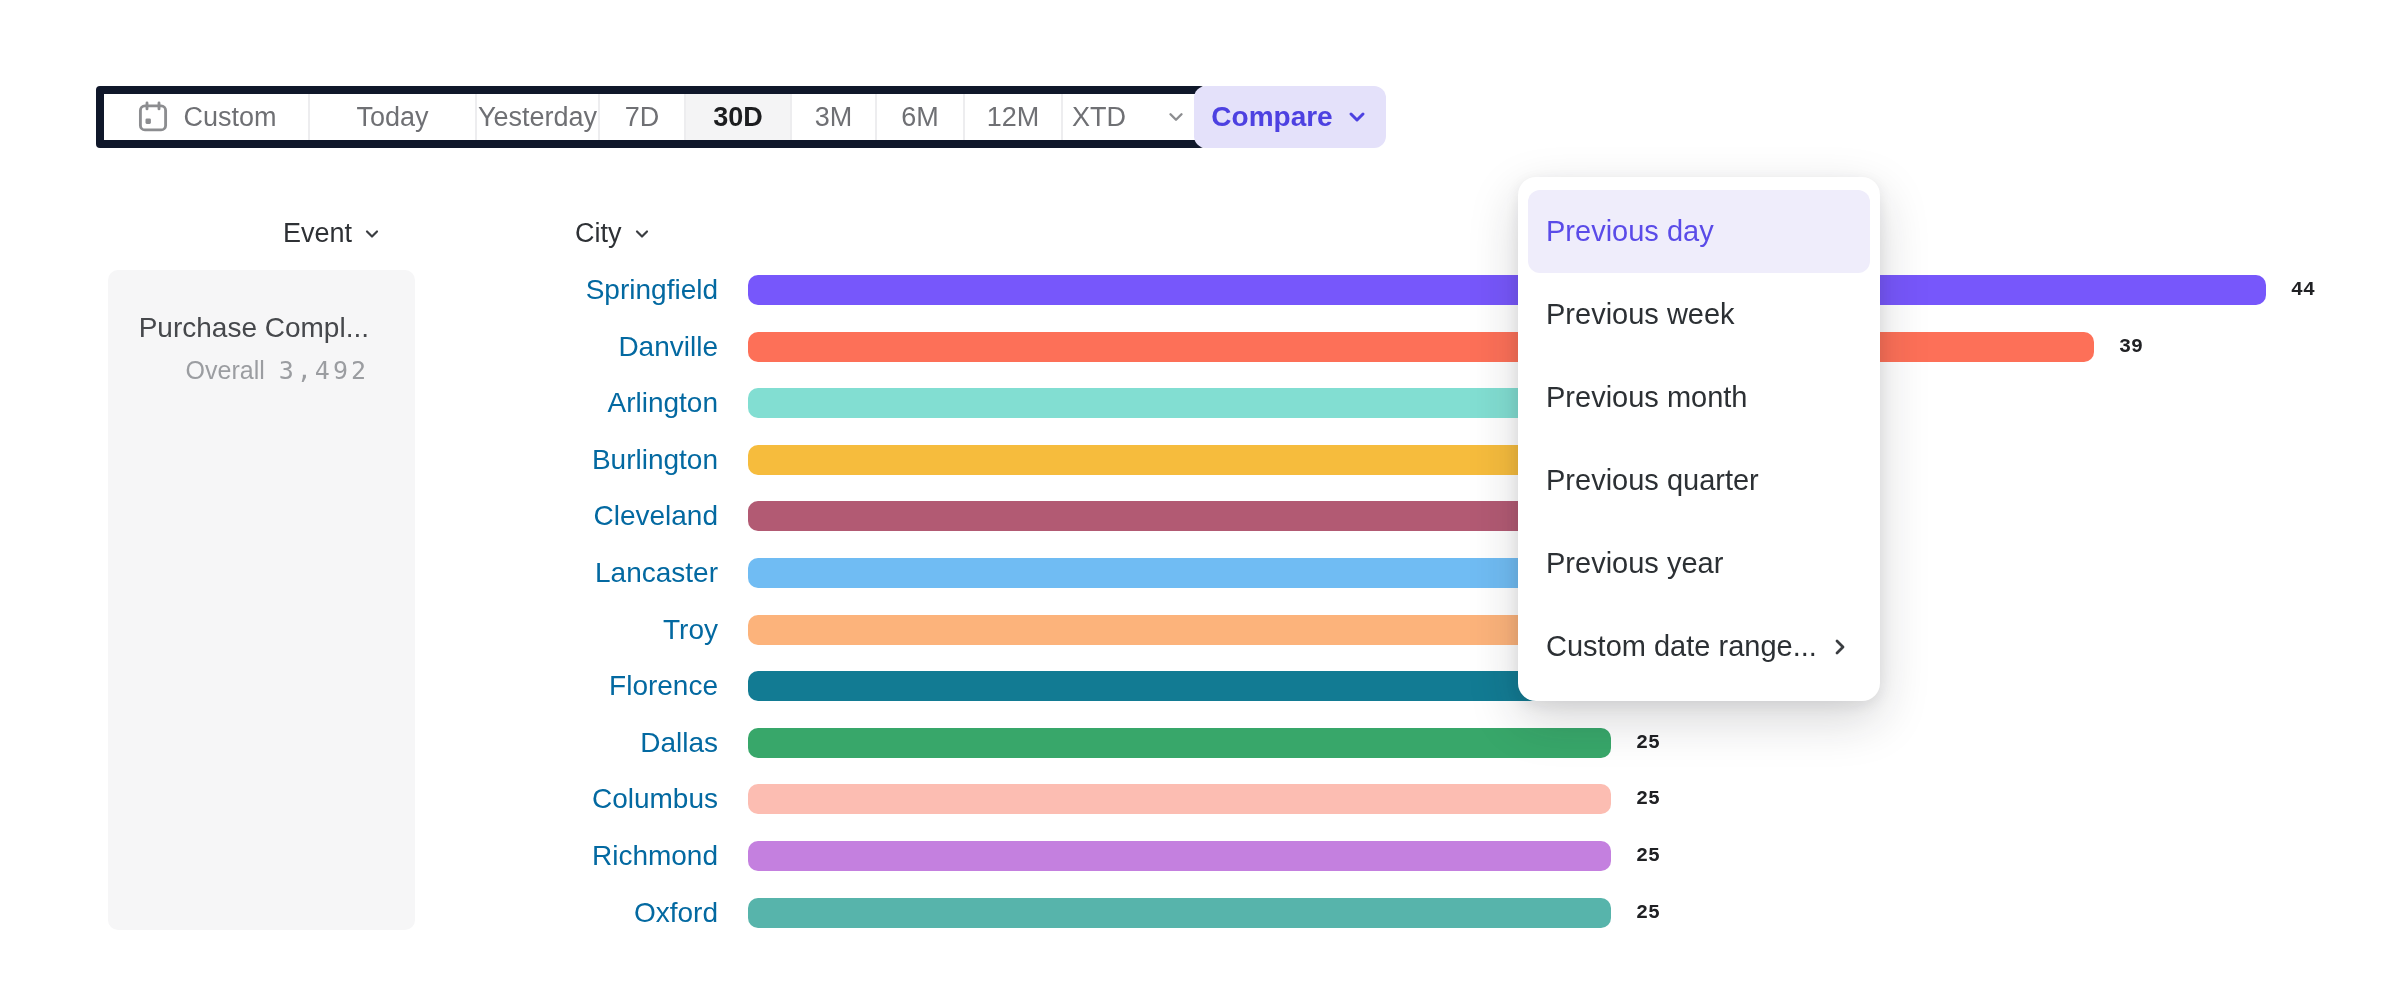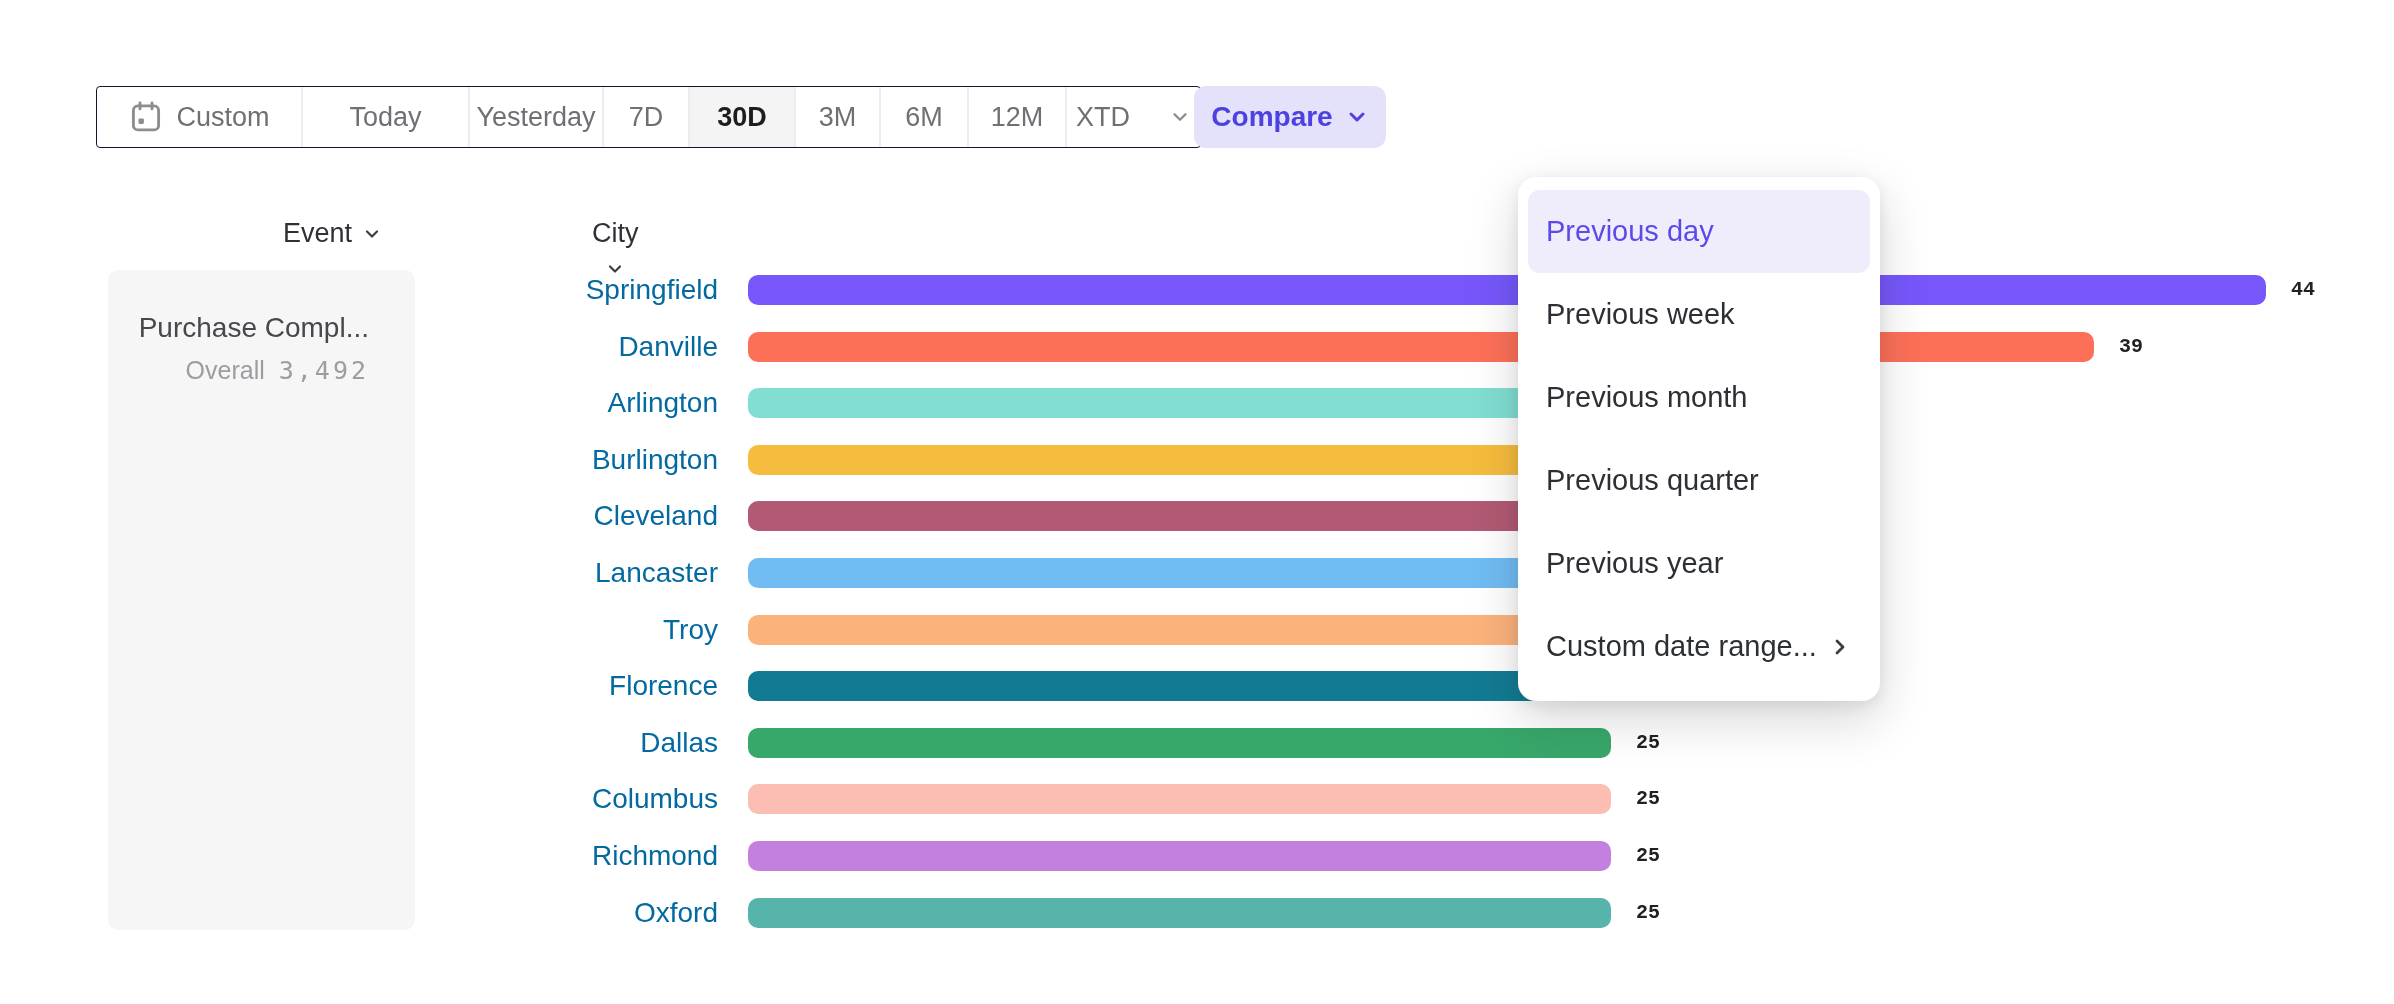--- a/index.html
+++ b/index.html
@@ -1,21 +1,21 @@
 <!DOCTYPE html>
 <html><head>
 <meta charset="utf-8">
 <style>
   html,body{margin:0;padding:0;background:#fff;}
   .stage{position:relative;width:2394px;height:1004px;background:#ffffff;
          font-family:"Liberation Sans",sans-serif;overflow:hidden;}
 
   
   .toolbar{position:absolute;left:96px;top:86px;height:62px;display:flex;align-items:stretch;
-           background:#fff;border:1px solid #0f172a;border-radius:4px;box-sizing:border-box;z-index:5;}
+           background:#fff;border:8px solid #0f172a;border-radius:4px;box-sizing:border-box;z-index:5;}
   .tb-cell{display:flex;align-items:center;justify-content:center;gap:12px;
            border-right:2px solid #ededef;color:#6f7074;font-size:27px;box-sizing:border-box;cursor:pointer;}
   .tb-cell:first-child{border-radius:10px 0 0 10px;}
   .tb-cell:last-child{border-right:none;border-radius:0 10px 10px 0;gap:39px;}
   .tb-cell.selected{background:#f4f4f5;color:#1c1d1f;font-weight:700;}
 
   .compare-btn{position:absolute;left:1194px;top:86px;width:192px;height:62px;background:#e4e1fa;
                border-radius:12px;display:flex;align-items:center;justify-content:center;gap:12px;
                color:#4d41e1;font-size:28px;font-weight:700;z-index:5;cursor:pointer;}
 
@@ -62,21 +62,21 @@
         <svg width="36" height="36" viewBox="0 0 24 24">
   <rect x="3.6" y="4.6" width="16.8" height="16" rx="3" fill="none" stroke="#8c8d90" stroke-width="1.9"></rect>
   <path d="M8 2.6v4M16 2.6v4" fill="none" stroke="#8c8d90" stroke-width="1.9" stroke-linecap="round"></path>
   <rect x="7" y="13" width="3.6" height="3.6" rx="0.9" fill="#8c8d90"></rect>
         </svg>
         <span>Custom</span>
       </div>
       <div class="tb-cell" style="width: 167px;">
         <span>Today</span>
       </div>
-      <div class="tb-cell" style="width: 134px;">
+      <div class="tb-cell" style="width: 123px;">
         <span>Yesterday</span>
       </div>
       <div class="tb-cell" style="width: 86px;">
         <span>7D</span>
       </div>
       <div class="tb-cell selected" style="width: 106px;">
         <span>30D</span>
       </div>
       <div class="tb-cell" style="width: 85px;">
         <span>3M</span>
@@ -101,21 +101,21 @@
       <path d="M6 9l6 6 6-6" fill="none" stroke="#4d41e1" stroke-width="3" stroke-linecap="round" stroke-linejoin="round"></path>
     </svg>
   </div>
 
   <div class="col-header" style="left:283px;top:218px;">
     <span>Event</span>
     <svg width="20" height="20" viewBox="0 0 24 24">
       <path d="M6 9l6 6 6-6" fill="none" stroke="#3a3d41" stroke-width="2.6" stroke-linecap="round" stroke-linejoin="round"></path>
     </svg>
   </div>
-  <div class="col-header" style="left:592px;top:218px;flex-direction:column;">
+  <div class="col-header" style="left:575px;top:218px;">
     <span>City</span>
     <svg width="20" height="20" viewBox="0 0 24 24">
       <path d="M6 9l6 6 6-6" fill="none" stroke="#3a3d41" stroke-width="2.6" stroke-linecap="round" stroke-linejoin="round"></path>
     </svg>
   </div>
 
   <div class="event-card">
     <div class="event-name">Purchase Compl...</div>
     <div class="event-overall">
       <span>Overall</span><span class="num">3,492</span>

